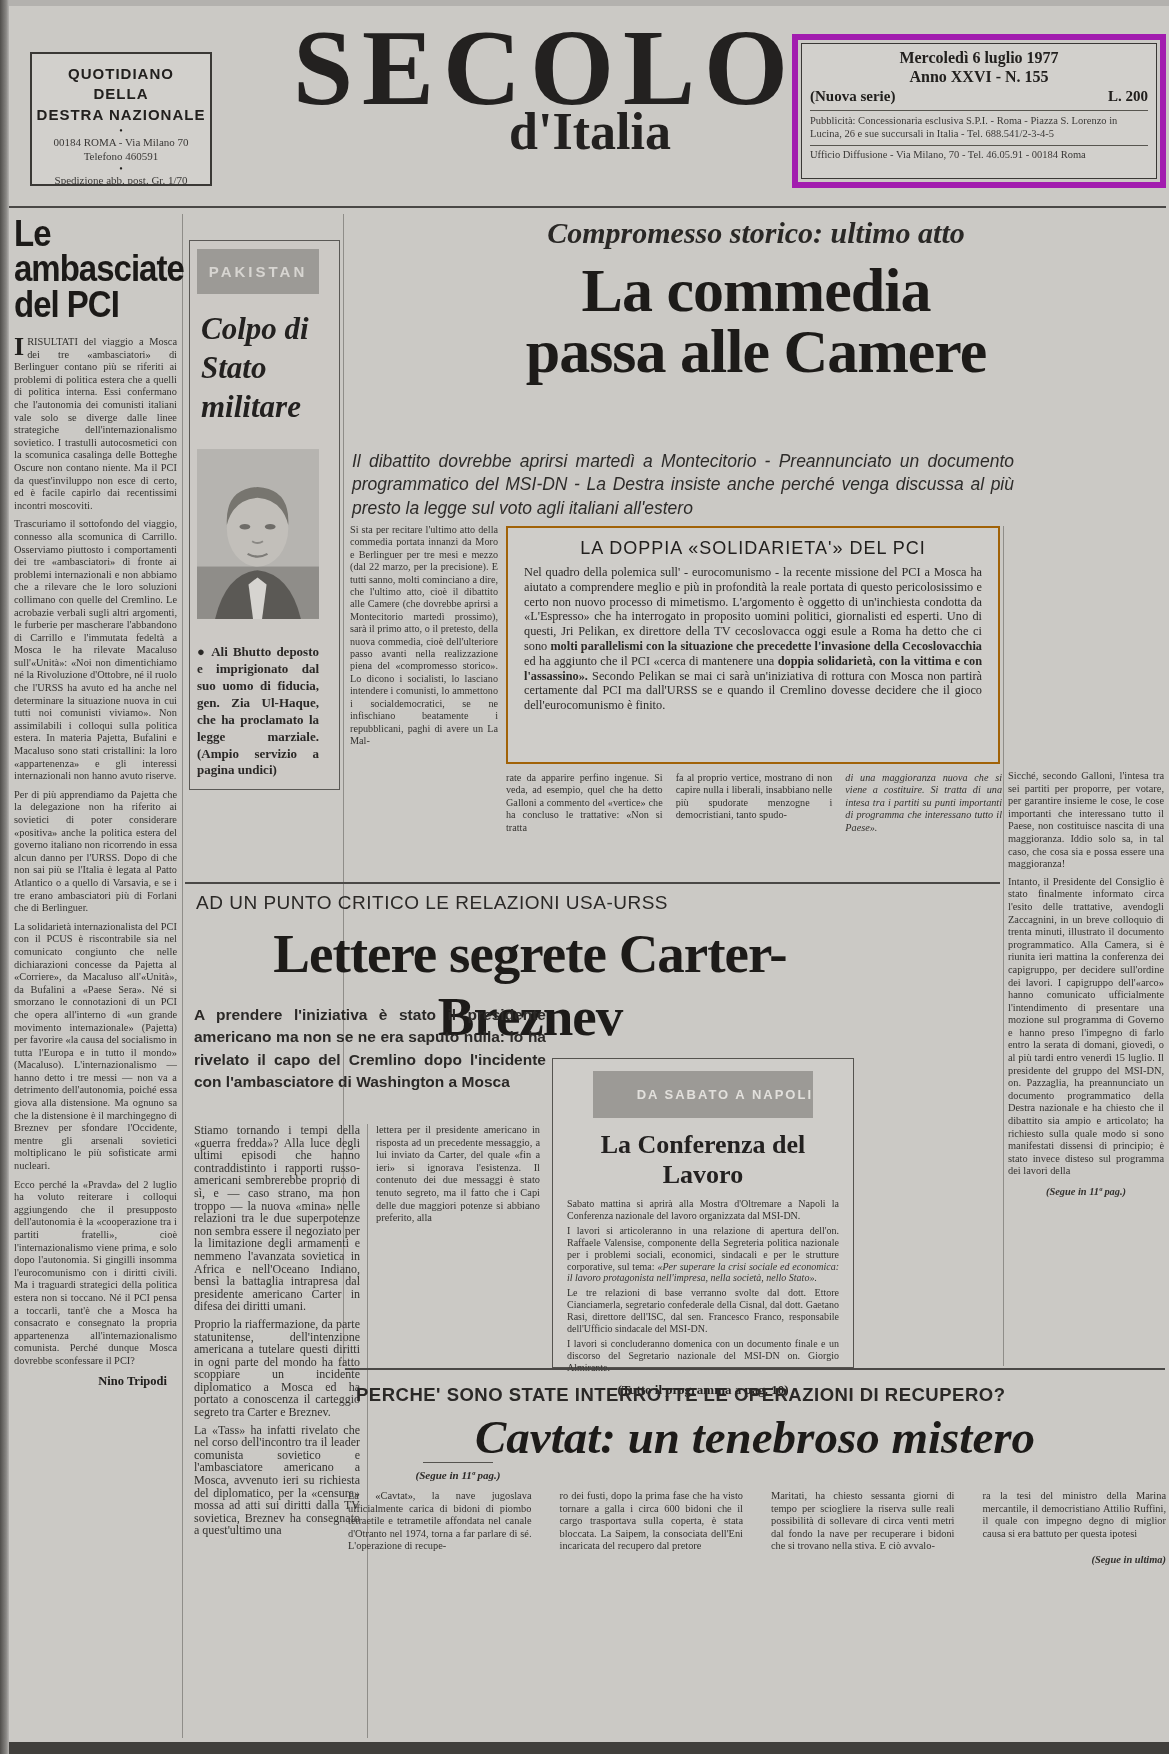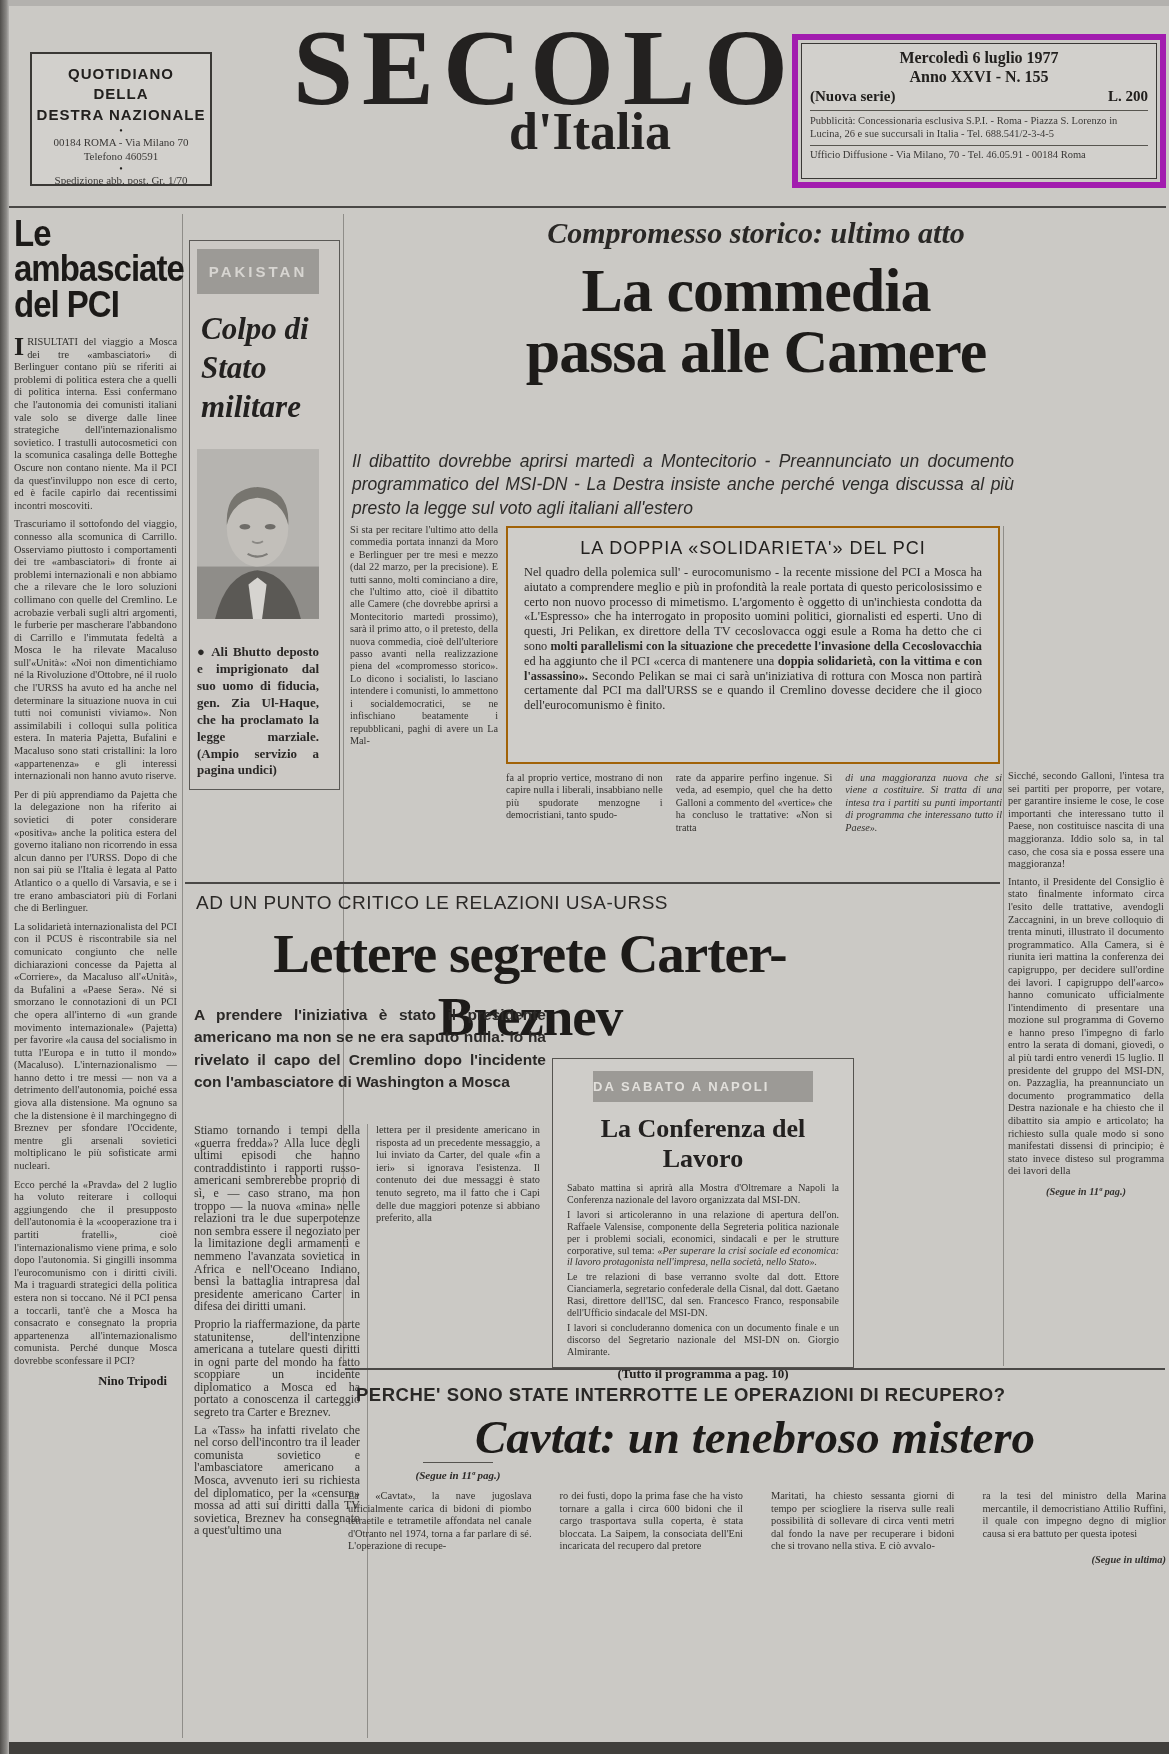--- a/index.html
+++ b/index.html
@@ -82,22 +82,22 @@
   .ccolA p{margin:0 0 5px 0;}
   .ccolB{position:absolute;left:376px;top:1124px;width:164px;height:330px;overflow:hidden;
         font-size:10.4px;line-height:12.6px;text-align:justify;color:#33312e;}
   .segueB{position:absolute;left:376px;top:1462px;width:164px;text-align:center;}
   .segueB .bar{width:70px;height:1px;background:#55534f;margin:0 auto 6px auto;}
   .segueB .t{font-style:italic;font-weight:bold;font-size:11px;color:#2b2927;}
 
   
   .conf{position:absolute;left:552px;top:1058px;width:302px;height:310px;border:1px solid #55534f;
         box-sizing:border-box;padding:12px 14px 8px 14px;background:#cfcdc9;}
-  .conf .badge{width:220px;margin:0 auto;background:#9c9a96;color:#e2e0dc;text-align:left;
-        font-family:"Liberation Sans",sans-serif;font-weight:bold;font-size:13px;letter-spacing:2px;padding:8px 0;}
+  .conf .badge{width:220px;margin:0 auto;background:#9c9a96;color:#e2e0dc;text-align:right;
+        font-family:"Liberation Sans",sans-serif;font-weight:bold;font-size:13px;letter-spacing:2px;padding:16px 0;}
   .conf h3{font-size:26px;font-weight:bold;text-align:center;margin:12px 0 8px 0;color:#232120;}
   .conf p{font-size:10px;line-height:11.9px;text-align:justify;margin:0 0 3px 0;color:#33312e;}
   .conf p i{font-style:italic;}
   .conf .foot{font-weight:bold;font-size:13px;text-align:center;margin-top:8px;color:#22201e;}
 
   
   .kick3{position:absolute;left:356px;top:1384px;font-family:"Liberation Sans",sans-serif;font-weight:bold;
         font-size:18.5px;letter-spacing:0.5px;color:#2b2927;}
   .head3{position:absolute;left:345px;top:1410px;width:820px;text-align:center;
         font-size:47px;font-weight:bold;font-style:italic;letter-spacing:0px;color:#1d1b19;}
@@ -183,22 +183,22 @@
   <div class="deck">Il dibattito dovrebbe aprirsi martedì a Montecitorio - Preannunciato un documento programmatico del MSI-DN - La Destra insiste anche perché venga discussa al più presto la legge sul voto agli italiani all'estero</div>
 
   <div class="ncol">Si sta per recitare l'ultimo atto della commedia portata innanzi da Moro e Berlinguer per tre mesi e mezzo (dal 22 marzo, per la precisione). E tutti sanno, molti cominciano a dire, che l'ultimo atto, cioè il dibattito alle Camere (che dovrebbe aprirsi a Montecitorio martedì prossimo), sarà il primo atto, o il pretesto, della nuova commedia, cioè dell'ulteriore passo avanti nella realizzazione piena del «compromesso storico». Lo dicono i socialisti, lo lasciano intendere i comunisti, lo ammettono i socialdemocratici, se ne infischiano beatamente i repubblicani, paghi di avere un La Mal-</div>
 
   <div class="pcibox">
     <h3>LA DOPPIA «SOLIDARIETA'» DEL PCI</h3>
     <p><span>Nel quadro della polemica sull' - eurocomunismo - la recente missione del PCI a Mosca ha aiutato a comprendere meglio e più in profondità la reale portata di questo pericolosissimo e certo non nuovo processo di mimetismo. L'argomento è oggetto di un'inchiesta condotta da «L'Espresso» che ha interrogato in proposito uomini politici, giornalisti ed esperti. Uno di questi, Jri Pelikan, ex direttore della TV cecoslovacca oggi esule a Roma ha detto che ci sono </span><b>molti parallelismi con la situazione che precedette l'invasione della Cecoslovacchia</b><span> ed ha aggiunto che il PCI «cerca di mantenere una </span><b>doppia solidarietà, con la vittima e con l'assassino».</b><span> Secondo Pelikan se mai ci sarà un'iniziativa di rottura con Mosca non partirà certamente dal PCI ma dall'URSS se e quando il Cremlino dovesse decidere che il gioco dell'eurocomunismo è finito.</span></p>
   </div>
 
   <div class="minirow">
+    <div class="mc">rate da apparire perfino ingenue. Si veda, ad esempio, quel che ha detto Galloni a commento del «vertice» che ha concluso le trattative: «Non si tratta</div>
     <div class="mc">fa al proprio vertice, mostrano di non capire nulla i liberali, insabbiano nelle più spudorate menzogne i democristiani, tanto spudo-</div>
-    <div class="mc">rate da apparire perfino ingenue. Si veda, ad esempio, quel che ha detto Galloni a commento del «vertice» che ha concluso le trattative: «Non si tratta</div>
     <div class="mc it">di una maggioranza nuova che si viene a costituire. Si tratta di una intesa tra i partiti su punti importanti di programma che interessano tutto il Paese».</div>
   </div>
 
   <div class="rtall">
     <p style="margin:0 0 5px 0;">Sicché, secondo Galloni, l'intesa tra sei partiti per proporre, per votare, per garantire insieme le cose, le cose importanti che interessano tutto il Paese, non costituisce nascita di una maggioranza. Iddio solo sa, in tal caso, che cosa sia e possa essere una maggioranza!</p>
     <p style="margin:0;">Intanto, il Presidente del Consiglio è stato finalmente informato circa l'esito delle trattative, avendogli Zaccagnini, in un breve colloquio di trenta minuti, illustrato il documento programmatico. Alla Camera, si è riunita ieri mattina la conferenza dei capigruppo, per decidere sull'ordine dei lavori. I capigruppo dell'«arco» hanno comunicato ufficialmente l'intendimento di presentare una mozione sul programma di Governo e hanno preso l'impegno di farlo entro la serata di domani, giovedì, o al più tardi entro venerdì 15 luglio. Il presidente del gruppo del MSI-DN, on. Pazzaglia, ha preannunciato un documento programmatico della Destra nazionale e ha chiesto che il dibattito sia ampio e articolato; ha richiesto sulla quale modo si sono manifestati dissensi di principio; è stato invece disteso sul programma dei lavori della</p>
     <div class="sg">(Segue in 11ª pag.)</div>
   </div>
 
   <div class="hr" style="left:185px;top:882px;width:815px;height:2px;"></div>

